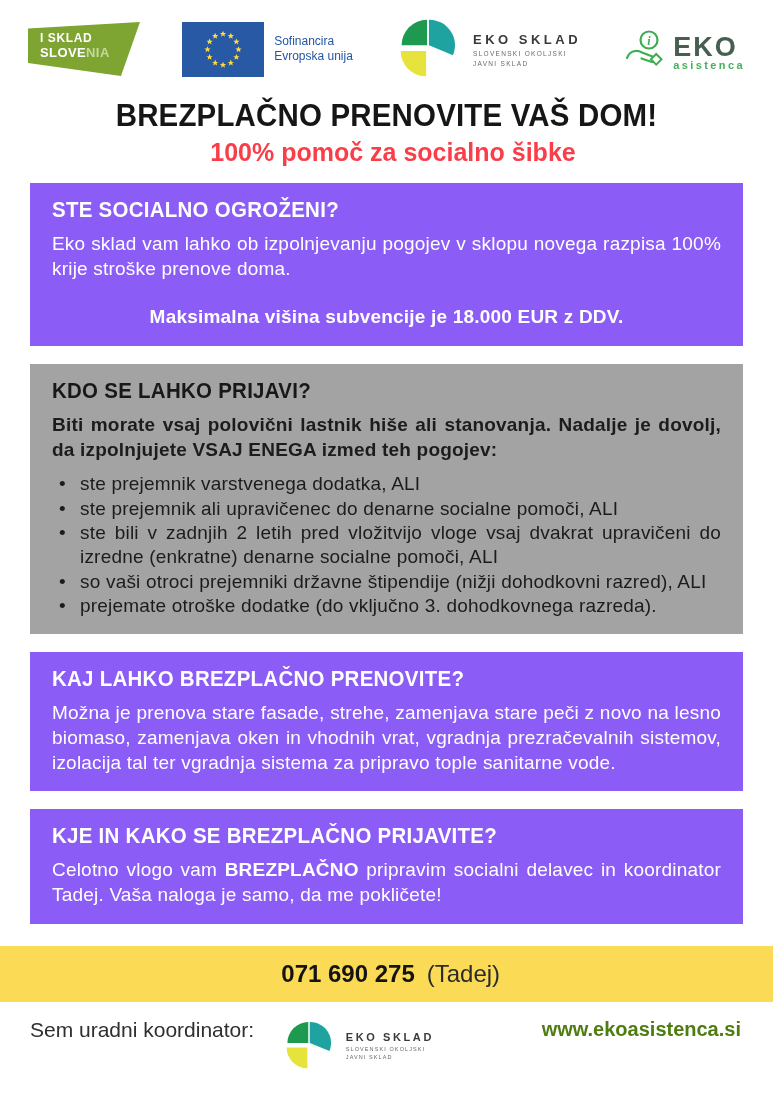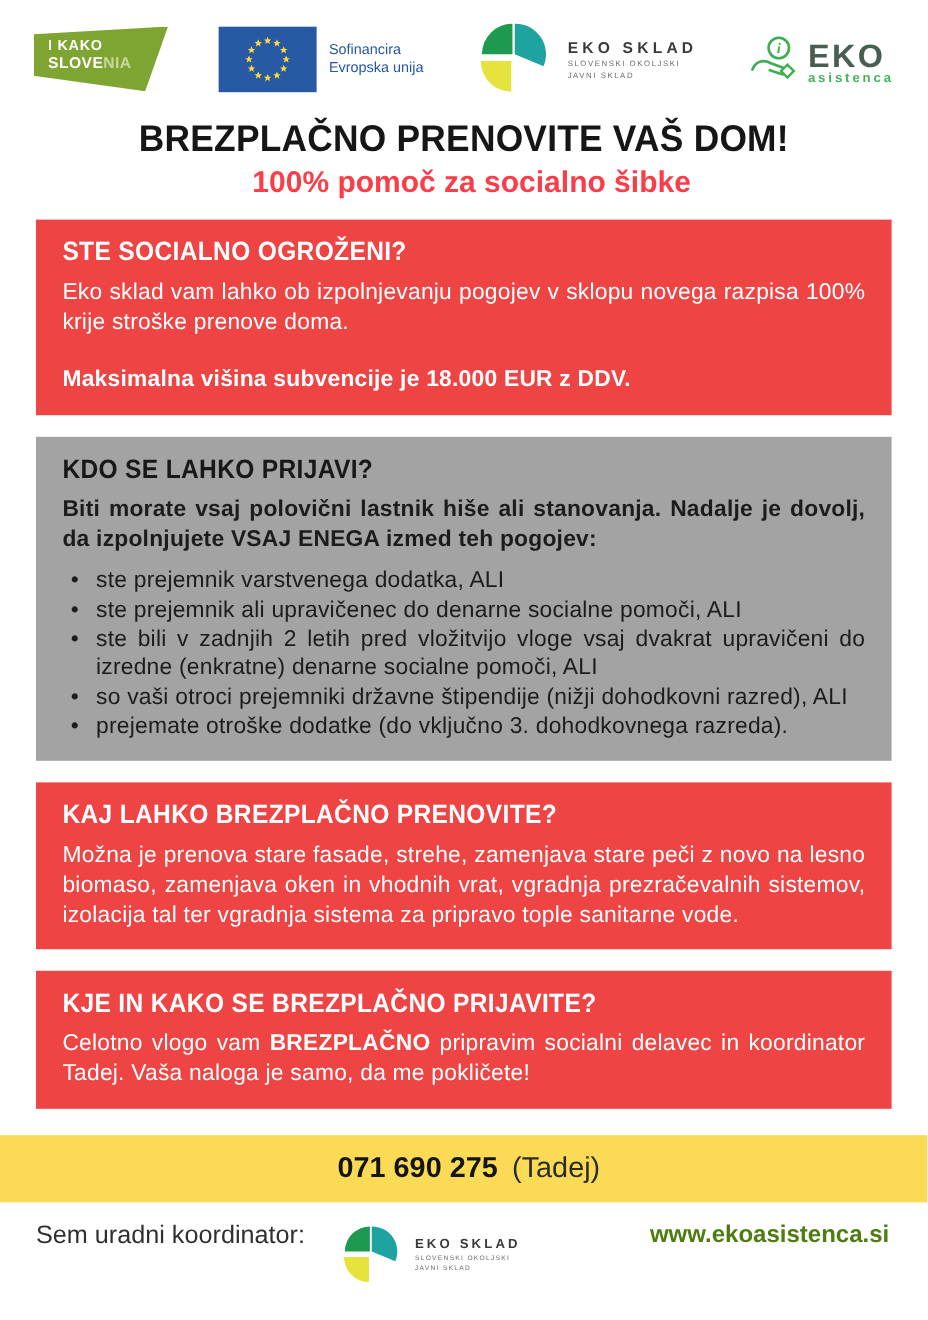--- a/index.html
+++ b/index.html
@@ -27,27 +27,27 @@
   .logo-asist { display:flex; align-items:flex-end; gap:4px; }
   .asist-name { font-size:27px; font-weight:bold; color:#475f50; letter-spacing:2px; line-height:.9; }
   .asist-sub { font-size:11px; font-weight:bold; color:#46b05a; letter-spacing:2.4px; }
 
   
   h1 { text-align:center; font-size:31px; font-weight:bold; color:#161616; margin:14px 0 4px; transform:scaleX(.95); letter-spacing:.2px; }
   .subtitle { text-align:center; font-size:25px; font-weight:bold; color:#fa3e49; margin-bottom:16px;padding-left:13px; }
 
   
   section { margin:0 30px 18px; padding:14px 22px 16px; }
-  section.green { background:#ef4444; color:#ffffff; }
+  section.green { background:#8b5cf6; color:#ffffff; }
   section.yellow { background:#a3a3a3; color:#1c1c1c; }
   section h2 { font-size:22px; font-weight:bold; letter-spacing:.3px; transform:scaleX(.93); transform-origin:left center; white-space:nowrap; }
   section.green h2 { color:#ffffff; }
   section.yellow h2 { color:#181818; }
   section p { font-size:19px; line-height:1.3; text-align:justify; margin-top:9px; letter-spacing:.2px; }
-  section p.hl { font-weight:bold; margin-top:24px; text-align:left; }
+  section p.hl { font-weight:bold; margin-top:24px; text-align:center; }
   section p.intro { font-weight:bold; }
   section ul { list-style:none; margin-top:10px; padding-left:2px; }
   section li { position:relative; font-size:19px; line-height:1.28; text-align:justify; padding-left:26px; letter-spacing:.2px; }
   section li::before { content:"•"; position:absolute; left:5px; top:0; font-size:19px; }
 
   
   .callbar { width:773px; height:56px; background:#fbdb56; display:flex; align-items:center; justify-content:center; margin-top:22px; }
   .cb-bold { font-size:24px; font-weight:bold; color:#141414; }
   .cb-phone { margin-left:.35em; }
   .cb-light { font-size:24px; font-weight:normal; color:#2b2b2b; margin-left:.5em; }
@@ -62,21 +62,21 @@
   .site { font-size:20px; font-weight:bold; color:#4d7c0f; }
 </style>
 </head>
 <body>
 
 <div class="page">
 
   <header>
     <div>
       <div class="slo-shape">
-        <div class="slo-l1">I KAKO</div>
+        <div class="slo-l1">I SKLAD</div>
         <div class="slo-l2"><span class="w">SLOVE</span><span class="nia">NIA</span></div>
       </div>
     </div>
 
     <div class="logo-eu">
       <svg width="82" height="55" viewBox="0 0 82 55">
         <rect width="82" height="55" fill="#2859a5"></rect>
         <defs>
             <path id="star" d="M0,-3.3 L0.97,-1.02 3.14,-1.02 1.38,0.39 1.94,2.67 0,1.32 -1.94,2.67 -1.38,0.39 -3.14,-1.02 -0.97,-1.02 Z" fill="#ffd93b"></path>
           </defs>

